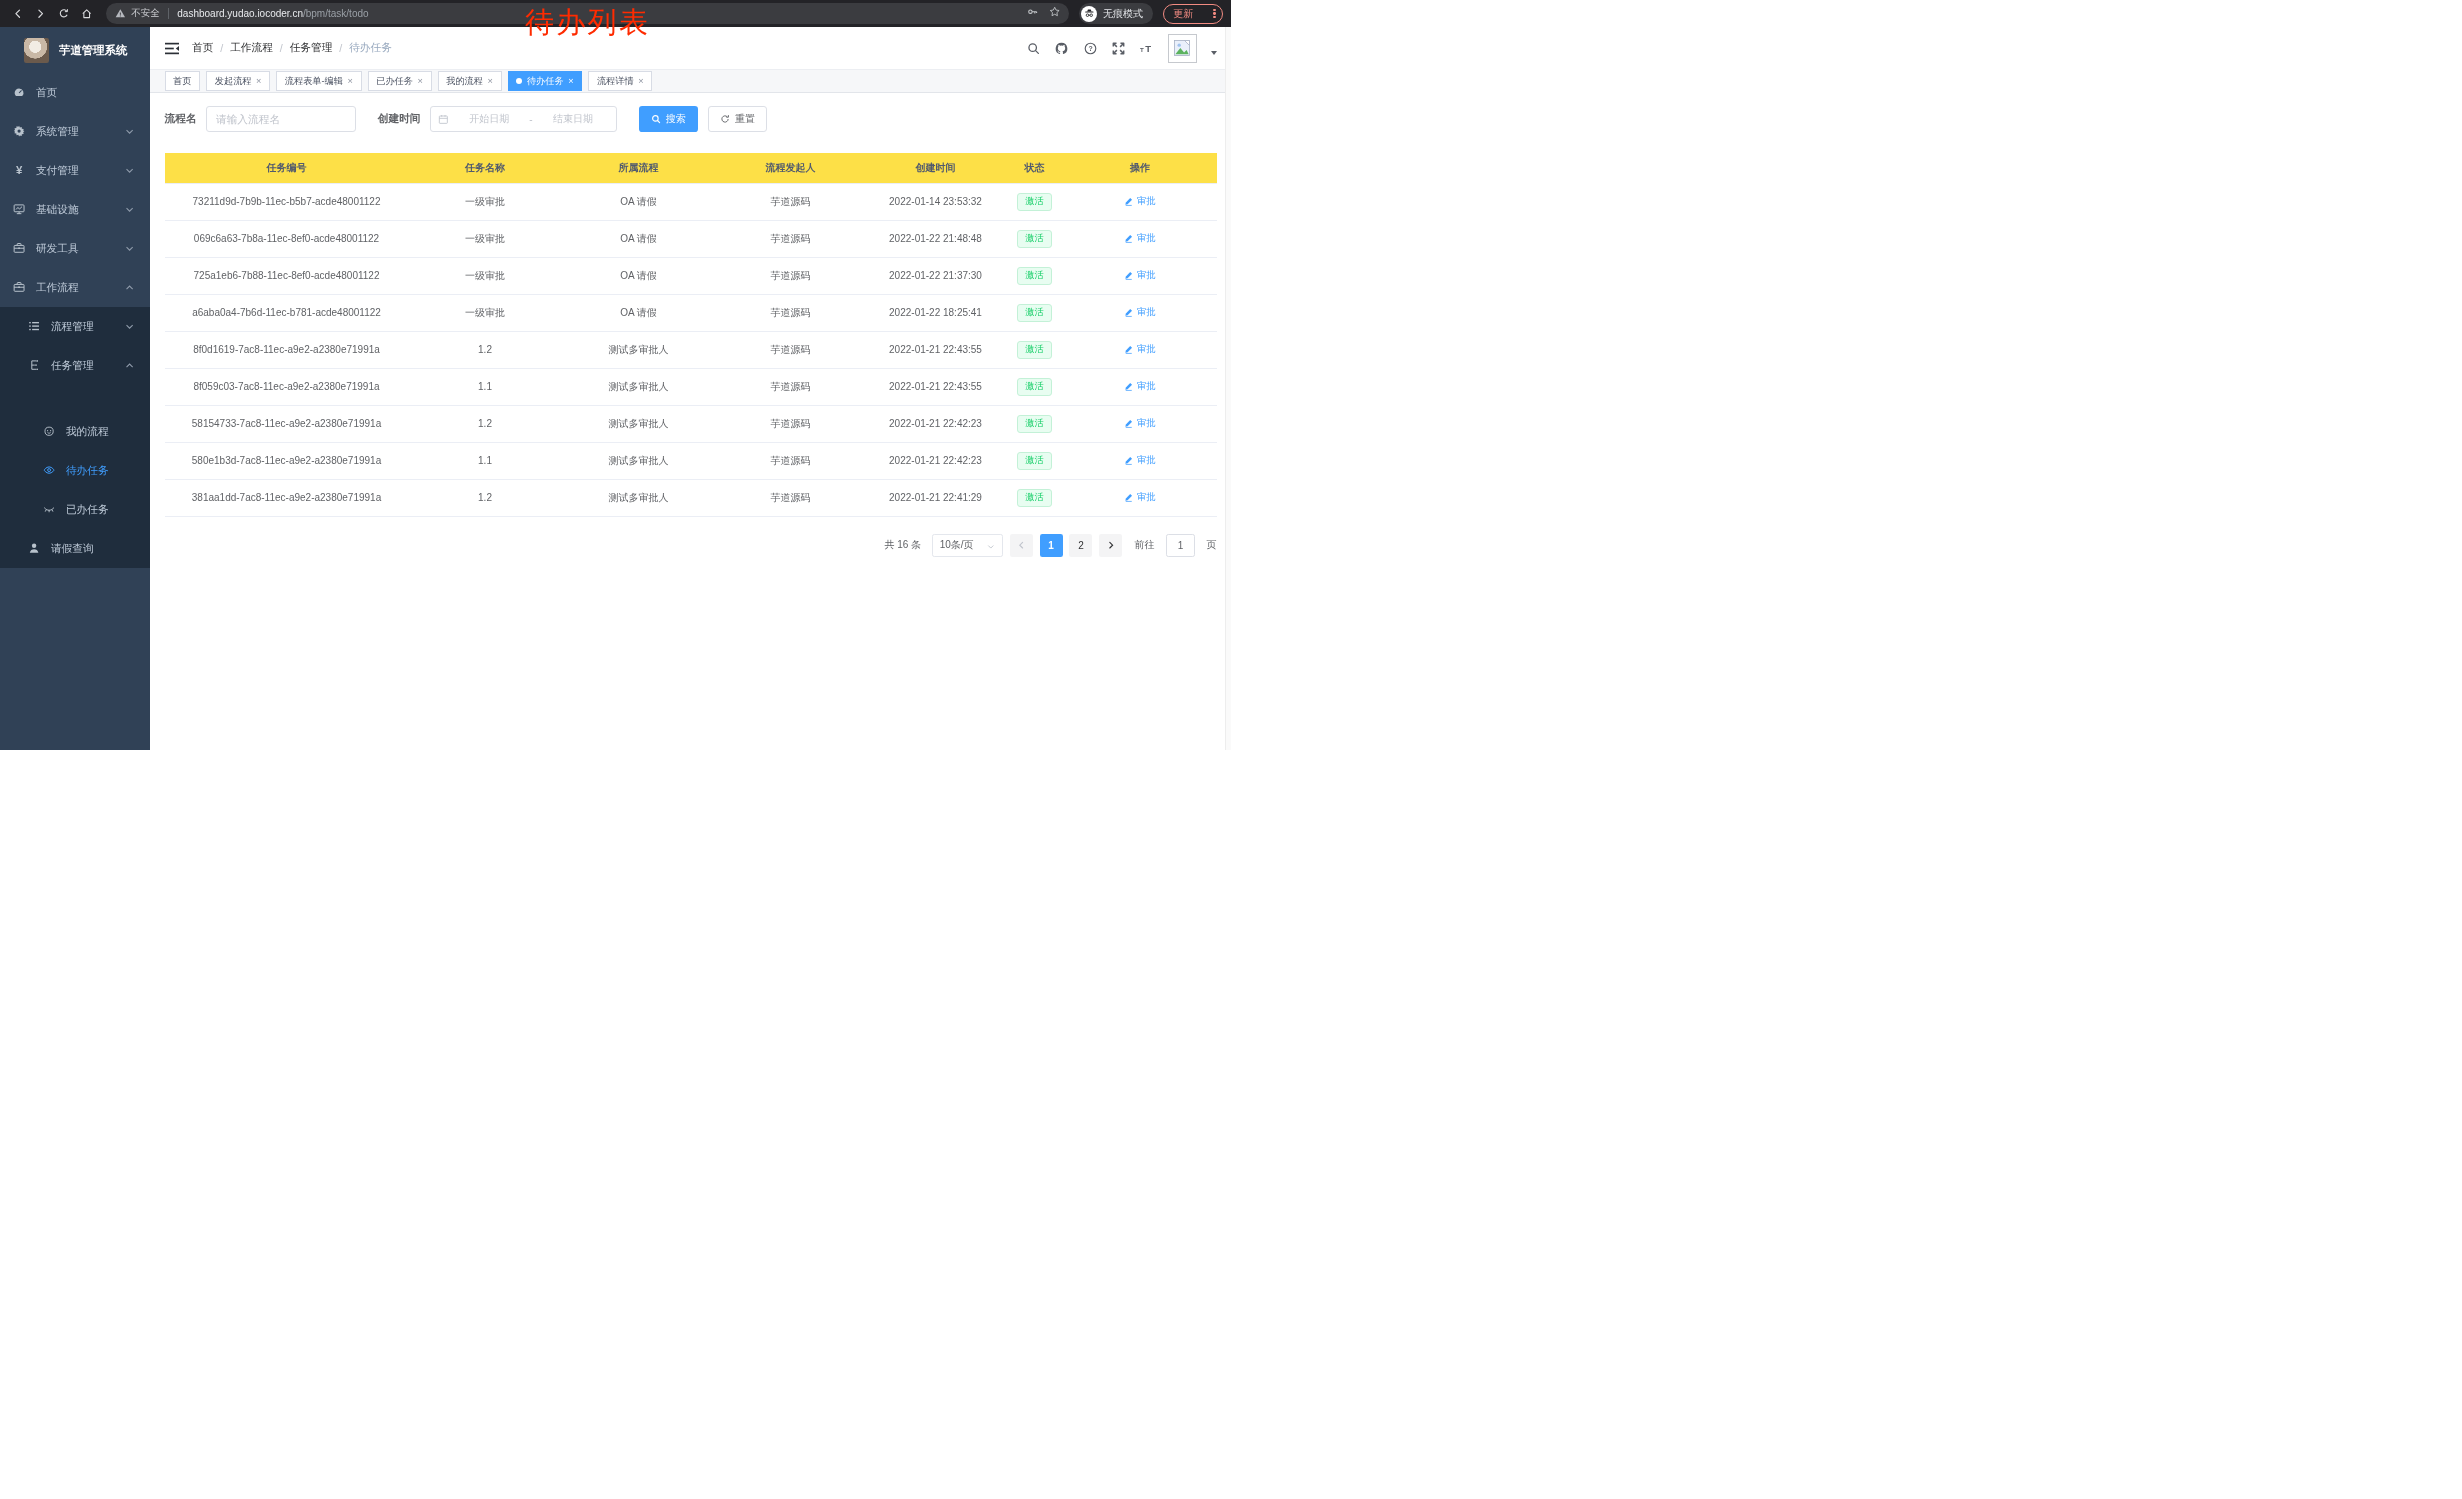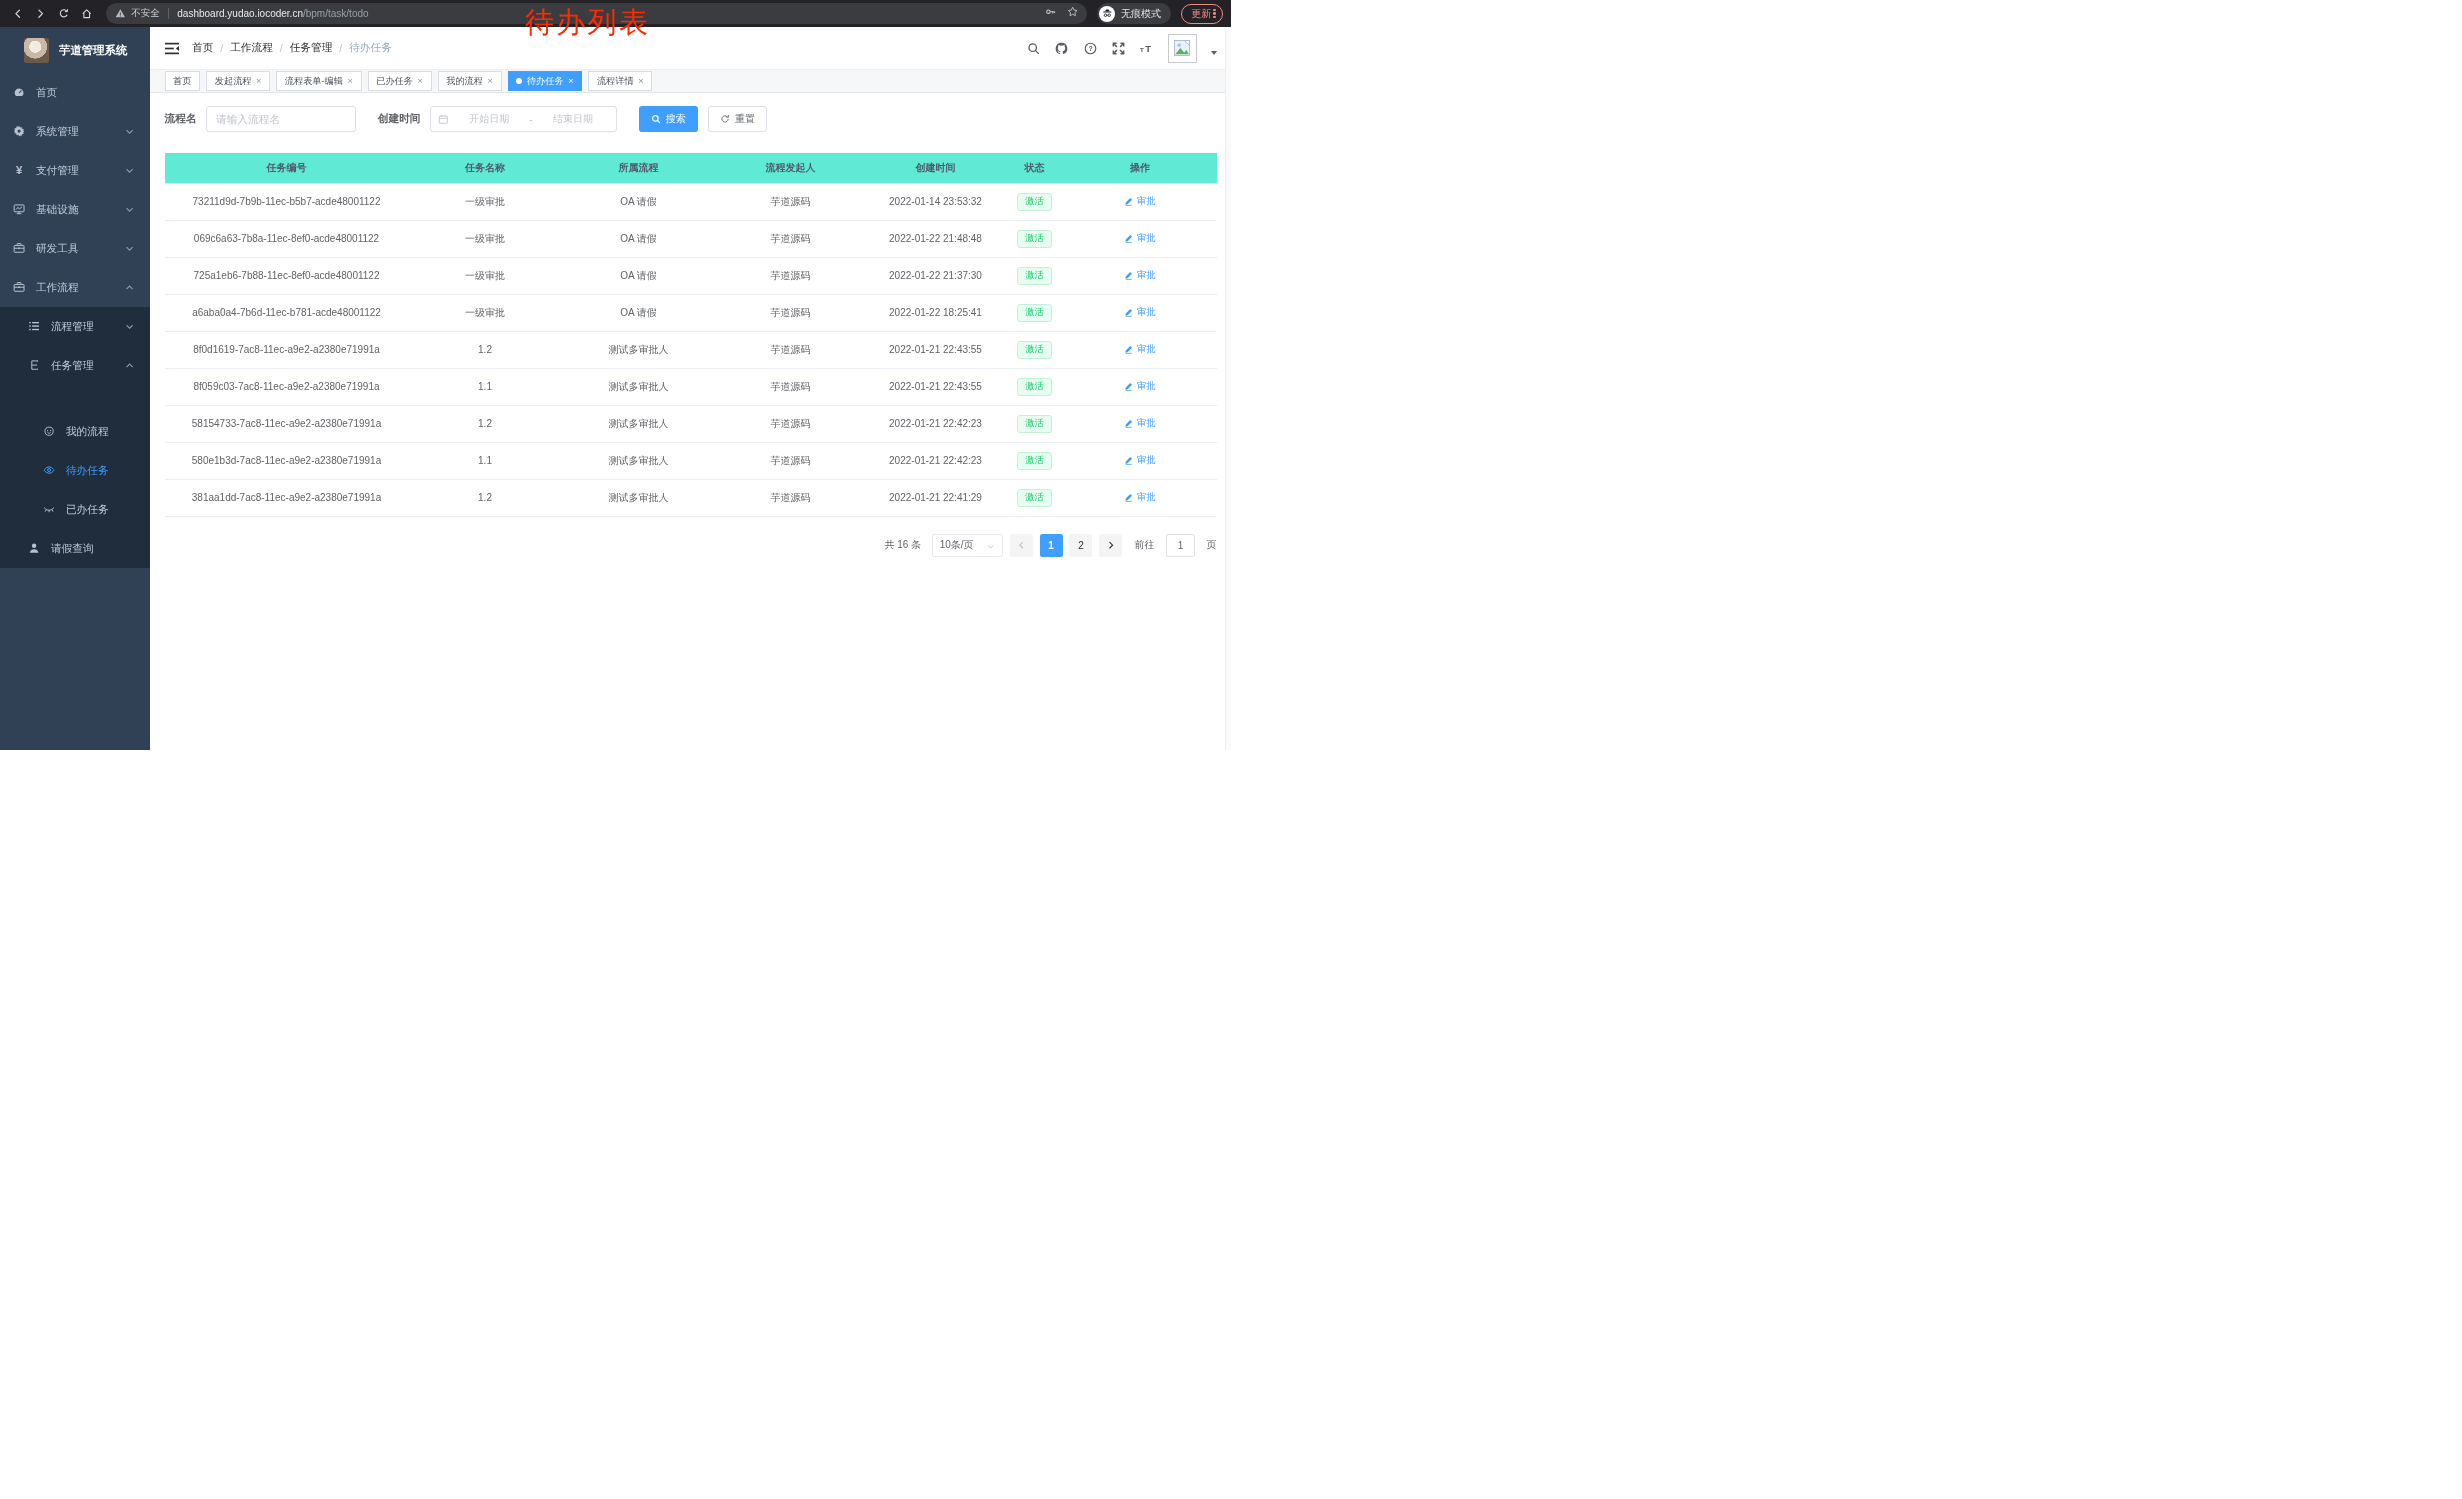--- a/index.html
+++ b/index.html
@@ -23,21 +23,21 @@
   .urlpill .url .path { color:#9aa0a6; }
   .urlpill .right { margin-left:auto; display:flex; align-items:center; gap:10.7px; color:#c7cacd; }
   .urlpill .right svg { width:11.4px; height:11.4px; }
   .incog { height:20.6px; background:#3b3c40; border-radius:10.7px; display:flex; align-items:center;
     gap:6.1px; padding:0 10px 0 2.3px; flex:0 0 auto; }
   .incog .circ { width:16px; height:16px; background:#fff; border-radius:50%; display:flex;
     align-items:center; justify-content:center; }
   .incog .circ svg { width:10.7px; height:10.7px; }
   .incog .lbl { color:#e8eaed; font-size:10px; white-space:nowrap; }
   .updatepill { height:20px; border:1.1px solid #f28b82; border-radius:10.7px; color:#f28b82;
-    display:flex; align-items:center; gap:2px; padding:0 6.9px 0 9.2px; margin-left:6.9px; flex:0 0 auto; cursor:pointer; }
+    display:flex; align-items:center; gap:20px; padding:0 6.9px 0 9.2px; margin-left:6.9px; flex:0 0 auto; cursor:pointer; }
   .updatepill .lbl { font-size:10px; white-space:nowrap; }
   .dots { display:flex; flex-direction:column; gap:1.5px; }
   .dots i { width:2.3px; height:2.3px; border-radius:50%; background:#f28b82; }
 
   
   .annotation { position:absolute; left:525px; top:3.1px; z-index:50; font-size:29px;
     color:#fe2b00; font-weight:500; letter-spacing:2.3px; pointer-events:none; }
 
   
   .app { position:absolute; left:0; top:27px; width:1231px; height:723px; display:flex; }
@@ -109,21 +109,21 @@
   .daterange .ph { flex:1; text-align:center; white-space:nowrap; }
   .daterange .dash { color:#c0c4cc; }
   .btn { height:26px; border-radius:3.1px; font-size:10px; display:flex; align-items:center; gap:4.6px;
     padding:0 11.4px; cursor:pointer; border:0.8px solid transparent; white-space:nowrap; }
   .btn svg { width:10px; height:10px; }
   .btn-primary { background:#409eff; color:#fff; margin-left:22px; }
   .btn-plain { background:#fff; color:#606266; border-color:#dcdfe6; margin-left:10px; }
 
   
   table.grid { width:1052px; border-collapse:collapse; table-layout:fixed; }
-  table.grid th { background:#5eead4; color:#515a6e; font-size:10px; font-weight:bold; height:30.5px;
+  table.grid th { background:#fde047; color:#515a6e; font-size:10px; font-weight:bold; height:30.5px;
     border-bottom:0.8px solid #ebeef5; text-align:center; }
   table.grid td { height:37px; font-size:10px; color:#606266; text-align:center;
     border-bottom:0.8px solid #ebeef5; overflow:hidden; white-space:nowrap; }
   .tag-success { display:inline-block; padding:3.1px 6.9px; font-size:9.2px; color:#13ce66;
     background:#e8fdf1; border:0.8px solid #c3f1d7; border-radius:3.1px; line-height:1; }
   .approve { color:#409eff; font-size:9.5px; cursor:pointer; display:inline-flex; align-items:center; gap:3.1px; }
   .approve svg { width:9.2px; height:9.2px; }
 
   
   .pager { display:flex; align-items:center; justify-content:flex-end; gap:6.9px; margin:17px 0 0 0;

